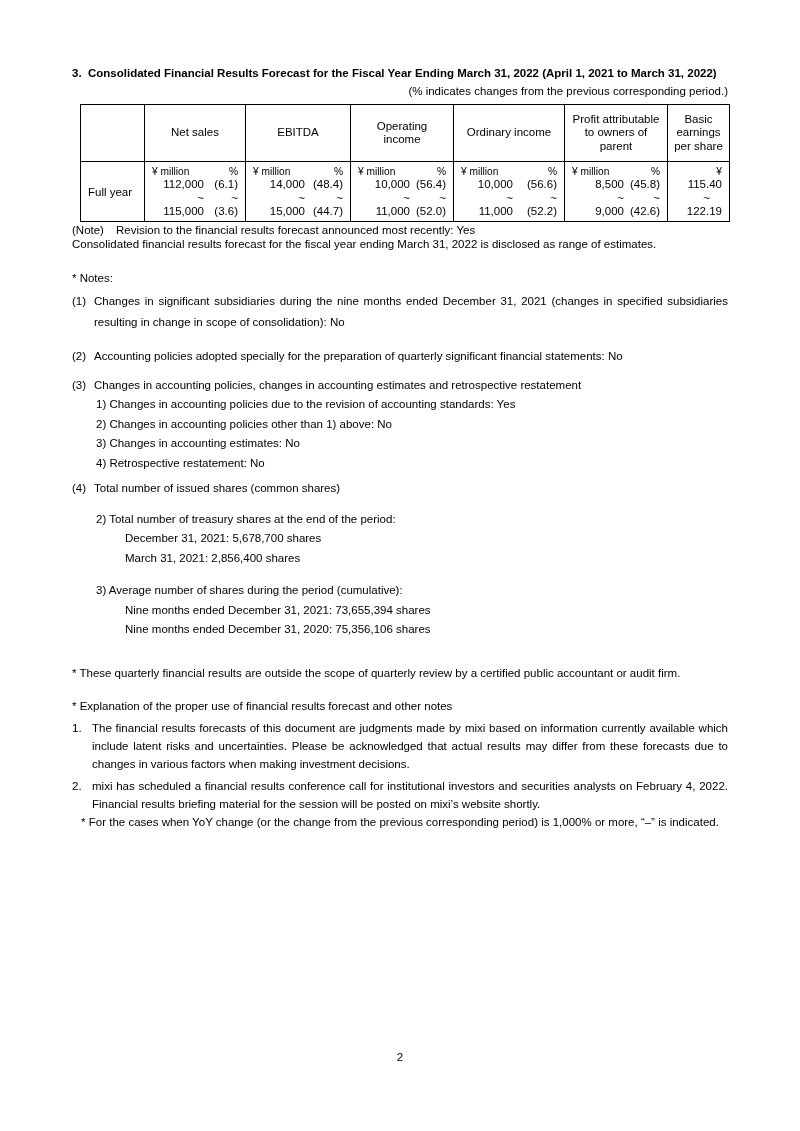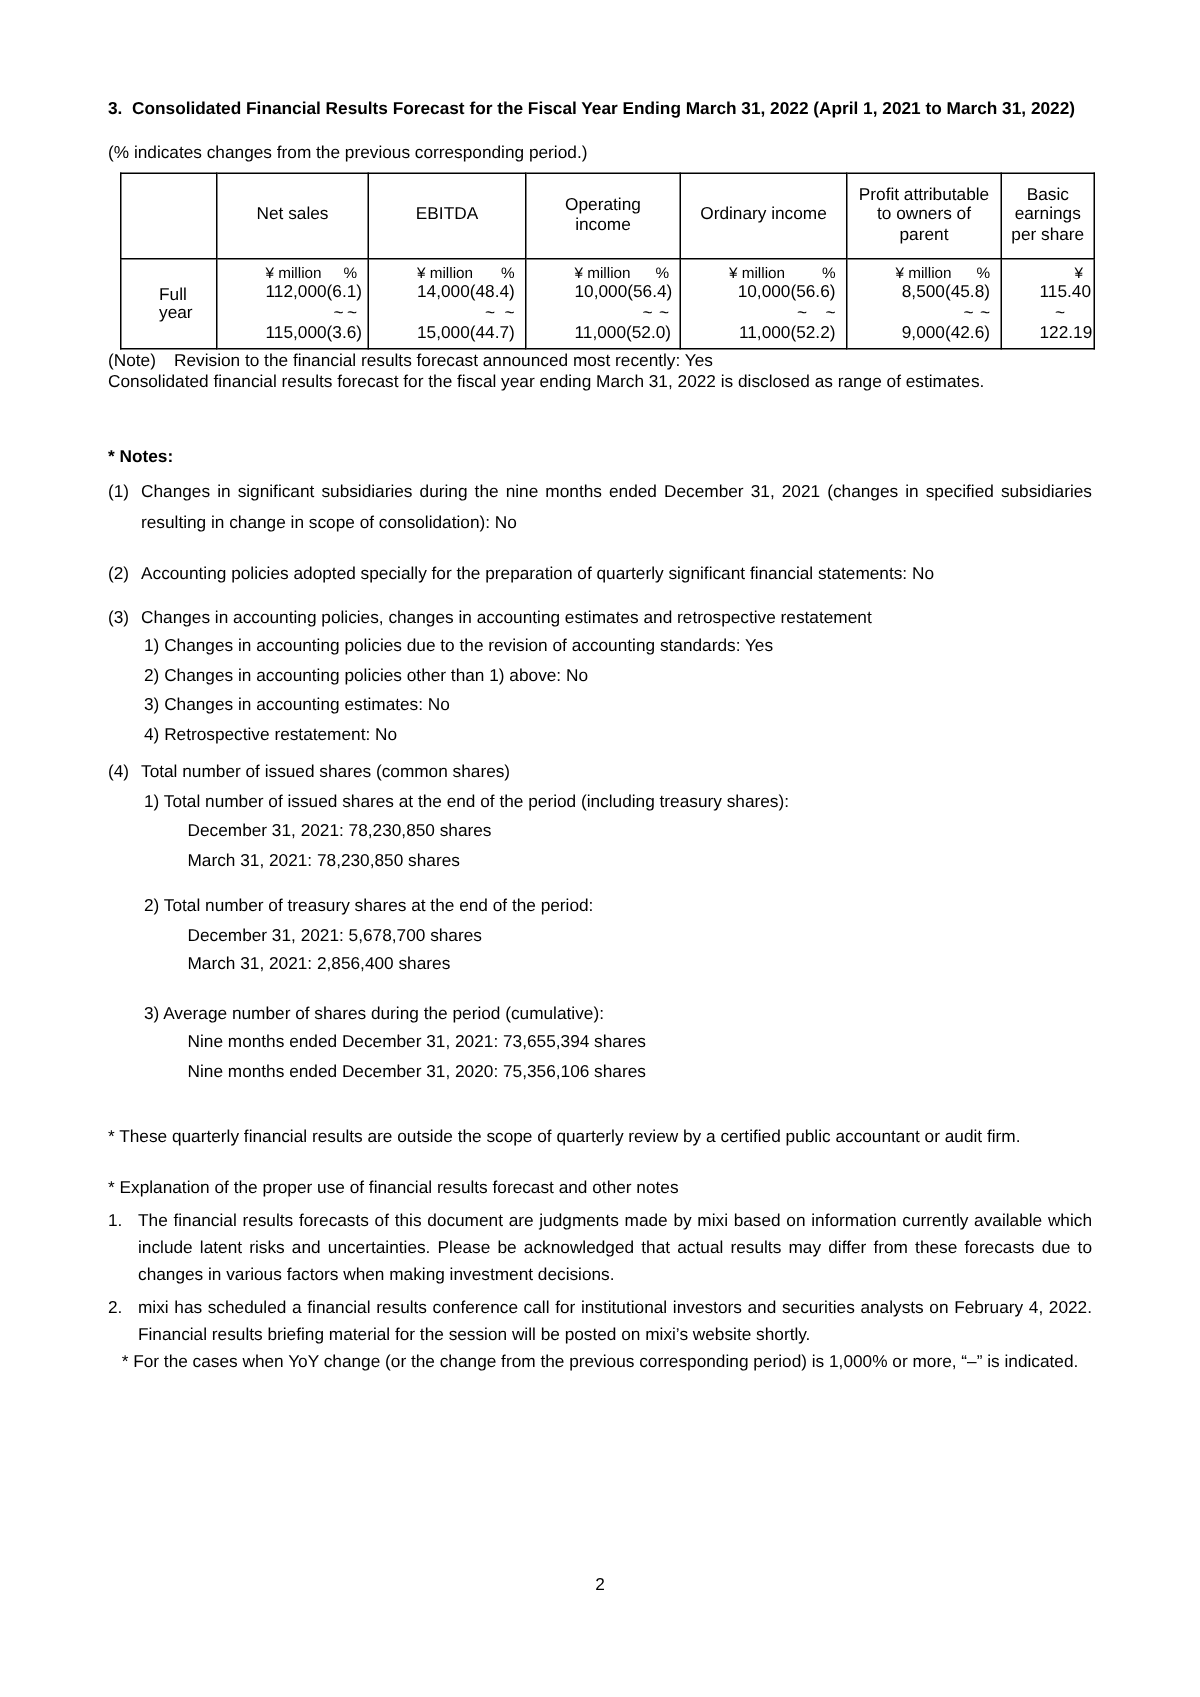--- a/index.html
+++ b/index.html
@@ -13,46 +13,46 @@
     color:#000;
     overflow:hidden;
   }
   .content { padding:66px 72px 0 72px; }
 
   
   .heading { display:flex; font-weight:bold; line-height:15px; }
   .heading .hmarker { width:16px; flex:none; }
   .heading .htext { flex:1; text-align:justify; }
 
-  .caption { text-align:left; line-height:15px; margin-top:14px; }
+  .caption { text-align:right; line-height:15px; margin-top:3px; }
 
   
   table.forecast { border-collapse:collapse; table-layout:fixed; width:649px; margin:5px 0 0 8px; }
   table.forecast td { border:1px solid #000; overflow:hidden; }
   tr.hdr td { height:57px; text-align:center; vertical-align:middle; line-height:13.5px; padding:0 4px; }
   .w70 { width:70px; margin:0 auto; }
   .w52 { width:52px; margin:0 auto; }
-  tr.datarow td { height:60px; vertical-align:middle;padding-left:25px; }
+  tr.datarow td { height:60px; vertical-align:middle; }
   .rowlabel { padding-left:7px; text-align:left; }
   .money .ln { display:flex; justify-content:space-between; padding:0 7px; line-height:13.8px; }
   .money .amt { width:52px; text-align:right; }
   .money .units { font-size:10.2px; line-height:13px; margin-top:1px; }
   .money .units .amt { text-align:left; }
   .money .pct { text-align:right; }
   .epscell .ln { text-align:right; padding-right:7px; line-height:13.8px; }
   .epscell .units { font-size:10.2px; line-height:13px; margin-top:1px; }
   .epscell .tldr { padding-right:19px; }
 
   
   .noteline { display:flex; line-height:13.5px; margin-top:2px; }
   .noteline .nmarker { width:44px; flex:none; }
   .noteline2 { line-height:13.5px; }
 
   
-  .notes-title { font-weight:bold; line-height:15px; margin-top:36px; }
+  .notes-title { font-weight:normal; line-height:15px; margin-top:20px; }
   .nitem { display:flex; line-height:19.5px; }
   .nitem .imarker { width:22px; flex:none; }
   .nitem .itext { flex:1; }
   .just { text-align:justify; }
   .mt-i1 { margin-top:5px; }
   .i1 { line-height:21px; }
   .mt-i2 { margin-top:14px; }
   .mt-i3 { margin-top:9px; }
   .mt-i4 { margin-top:6px; }
   .subline { padding-left:2px; }
@@ -242,25 +242,20 @@
         <div class="subline">2) Changes in accounting policies other than 1) above: No</div>
         <div class="subline">3) Changes in accounting estimates: No</div>
         <div class="subline">4) Retrospective restatement: No</div>
       </span>
     </div>
 
     <div class="nitem mt-i4">
       <span class="imarker">(4)</span>
       <span class="itext">
         <div>Total number of issued shares (common shares)</div>
-        <div class="group">
-          <div class="ghead">1) Total number of issued shares at the end of the period (including treasury shares):</div>
-          <div class="gline">December 31, 2021: 78,230,850 shares</div>
-          <div class="gline">March 31, 2021: 78,230,850 shares</div>
-        </div>
         <div class="group g2">
           <div class="ghead">2) Total number of treasury shares at the end of the period:</div>
           <div class="gline">December 31, 2021: 5,678,700 shares</div>
           <div class="gline">March 31, 2021: 2,856,400 shares</div>
         </div>
         <div class="group g3">
           <div class="ghead">3) Average number of shares during the period  (cumulative):</div>
           <div class="gline">Nine months ended December 31, 2021: 73,655,394 shares</div>
           <div class="gline">Nine months ended December 31, 2020: 75,356,106 shares</div>
         </div>

